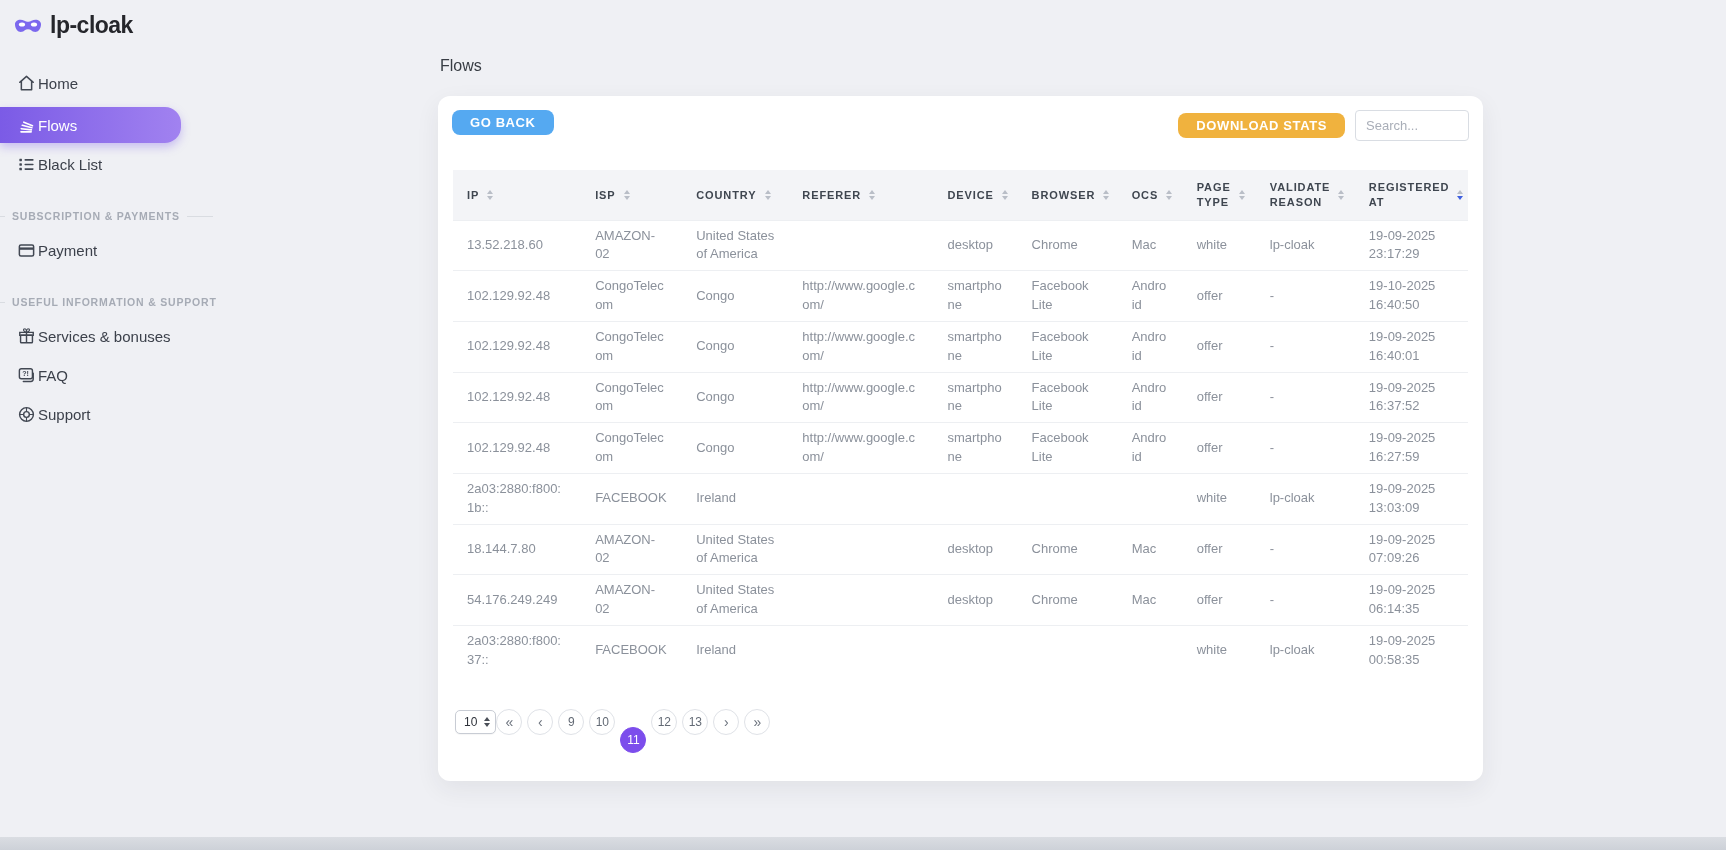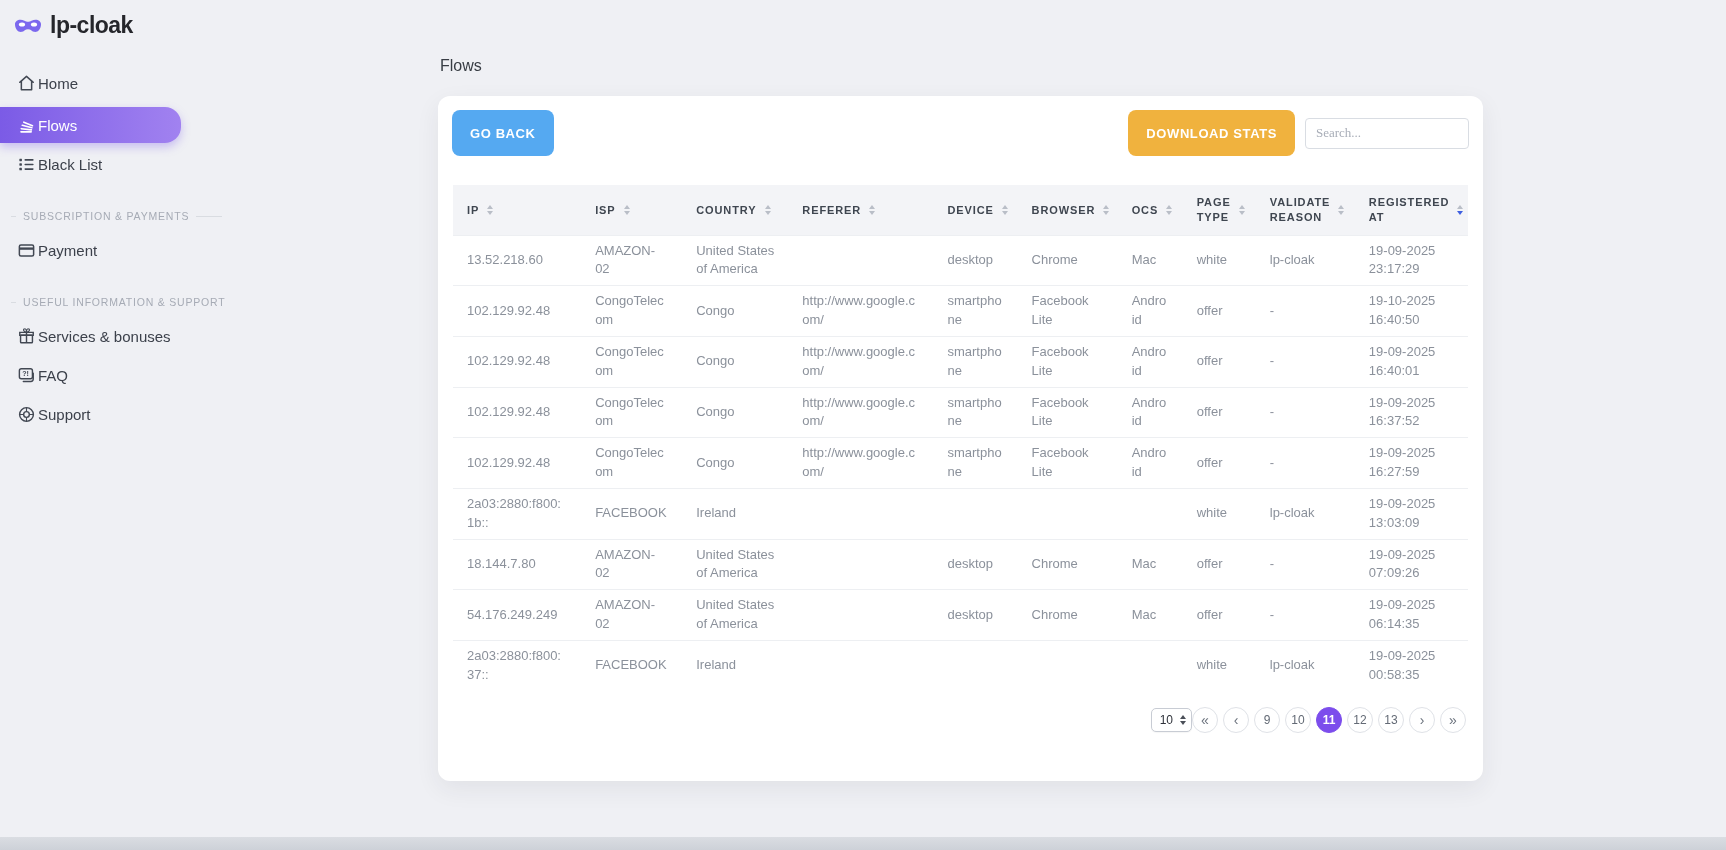--- a/index.html
+++ b/index.html
@@ -18,68 +18,68 @@
   .nav-item{display:flex;align-items:center;gap:2px;height:34px;padding-left:16px;color:#3c414b;font-size:15px;cursor:pointer;}
   .nav-item .nav-icon{width:20px;height:20px;display:flex;align-items:center;justify-content:center;color:#42485312;color:#424853;}
   .nav-item .nav-icon svg{width:19px;height:19px;}
   .nav-item.active{
     width:181px;height:32px;margin:6px 0;padding-left:16px;box-sizing:border-box;
     background:linear-gradient(90deg,var(--nav-grad-a),var(--nav-grad-b));
     border-radius:0 16px 16px 0;color:#fff;font-weight:500;
     box-shadow:0 4px 10px rgba(124,91,235,.35);
   }
   .nav-item.active .nav-icon{color:#fff;}
-  .sec{display:flex;align-items:center;gap:7px;margin:28px 0 10px 11px;
-       font-size:10.5px;font-weight:400;letter-spacing:.8px;color:#a6abb5;white-space:nowrap;text-align:right;}
+  .sec{display:flex;align-items:center;gap:7px;margin:28px 0 10px 0;
+       font-size:10.5px;font-weight:700;letter-spacing:.8px;color:#a6abb5;white-space:nowrap;text-align:right;}
   .sec::before{content:'';width:5px;height:1px;background:#d9dce1;flex:none;}
   .sec.divider::after{content:'';width:26px;height:1px;background:#d9dce1;flex:none;}
   .nav-item.spaced{margin-bottom:3px;height:36px;}
   
   .main{position:absolute;left:438px;top:0;width:1045px;}
   .page-title{margin:57px 0 0 2px;font-size:16px;font-weight:500;color:#383d44;}
   .card{margin-top:21px;background:#fff;border-radius:12px;
     box-shadow:0 8px 24px rgba(40,45,60,.07);height:685px;box-sizing:border-box;}
   .card-head{display:flex;justify-content:space-between;align-items:flex-start;padding:14px 14px 0 14px;}
-  .btn{border:none;border-radius:8px;height:46px;padding:0 18px;font-size:13px;font-weight:700;
+  .btn{border:none;border-radius:8px;height:25px;padding:0 18px;font-size:13px;font-weight:700;
     letter-spacing:.6px;color:#fff;cursor:pointer;font-family:inherit;}
   .btn-back{background:var(--blue);}
   .btn-download{background:var(--orange);}
   .head-right{display:flex;align-items:center;gap:10px;justify-content:center;}
-  .search-input{width:164px;height:31px;box-sizing:border-box;border:1px solid #d9dde3;border-radius:4px;
-    padding:0 10px;font-size:13px;font-family:Liberation Serif, serif;color:#4a4f58;outline:none;background:#fff;}
+  .search-input{width:114px;height:31px;box-sizing:border-box;border:1px solid #d9dde3;border-radius:4px;
+    padding:0 10px;font-size:13px;font-family:Liberation Sans, sans-serif;color:#4a4f58;outline:none;background:#fff;}
   .search-input::placeholder{color:#a9aeb8;}
   
   .table-wrap{margin:29px 15px 0 15px;}
   table{width:100%;border-collapse:collapse;table-layout:fixed;}
   thead th{background:#f3f4f7;text-align:left;padding:0 14px;height:50px;box-sizing:border-box;
     vertical-align:middle;}
   .th-inner{display:flex;align-items:center;gap:8px;}
   .th-label{font-size:11px;font-weight:700;letter-spacing:.9px;color:#3f4650;line-height:1.3;}
   .sort{display:inline-flex;flex-direction:column;gap:2px;flex:none;cursor:pointer;}
   .sort i{width:0;height:0;border-left:3.5px solid transparent;border-right:3.5px solid transparent;display:block;}
   .sort .up{border-bottom:4px solid #b9bec7;}
   .sort .dn{border-top:4px solid #b9bec7;}
   .sort.desc .dn{border-top-color:#3e5fe0;}
   tbody td{padding:6px 14px;height:49px;box-sizing:border-box;font-size:13px;color:#8b919b;
     border-top:1px solid #edeff2;vertical-align:middle;line-height:1.45;word-wrap:break-word;}
   
-  .card-foot{display:flex;justify-content:flex-end;align-items:center;padding:16px 17px 0 17px;}
+  .card-foot{display:flex;justify-content:flex-start;align-items:center;padding:16px 17px 0 17px;}
   .pgsize{display:inline-flex;align-items:center;gap:7px;border:1px solid #c8ccd4;border-radius:5px;
     background:#fff;height:22px;padding:0 5px 0 8px;font-size:12px;color:#2e323a;cursor:pointer;
     box-shadow:0 1px 1px rgba(0,0,0,.04);}
   .stepper{display:flex;flex-direction:column;gap:2px;}
   .stepper i{width:0;height:0;border-left:3px solid transparent;border-right:3px solid transparent;display:block;}
   .stepper .up{border-bottom:4px solid #4a4f58;}
   .stepper .dn{border-top:4px solid #4a4f58;}
   .pagination{display:flex;align-items:center;gap:5px;}
   .pg-btn{width:26px;height:26px;border-radius:50%;border:1px solid #dfe2e7;background:#fff;
     color:#636a75;font-size:12px;display:flex;align-items:center;justify-content:center;cursor:pointer;
     font-family:inherit;padding:0;}
   .pg-btn.arrow{font-size:14px;color:#6b727d;}
-  .pg-btn.active{background:var(--accent);border-color:var(--accent);color:#fff;font-weight:700;}
+  .pg-btn.active{background:var(--accent);border-color:var(--accent);color:#fff;font-weight:400;margin-top:35px;}
   
   .bottom-strip{position:absolute;left:0;bottom:0;width:1726px;height:13px;
     background:linear-gradient(#dadde2,#cdd1d8);}
 </style>
 </head>
 <body>
 
 <aside class="sidebar">
   <div class="brand">
     <svg viewBox="0 0 28 20">

